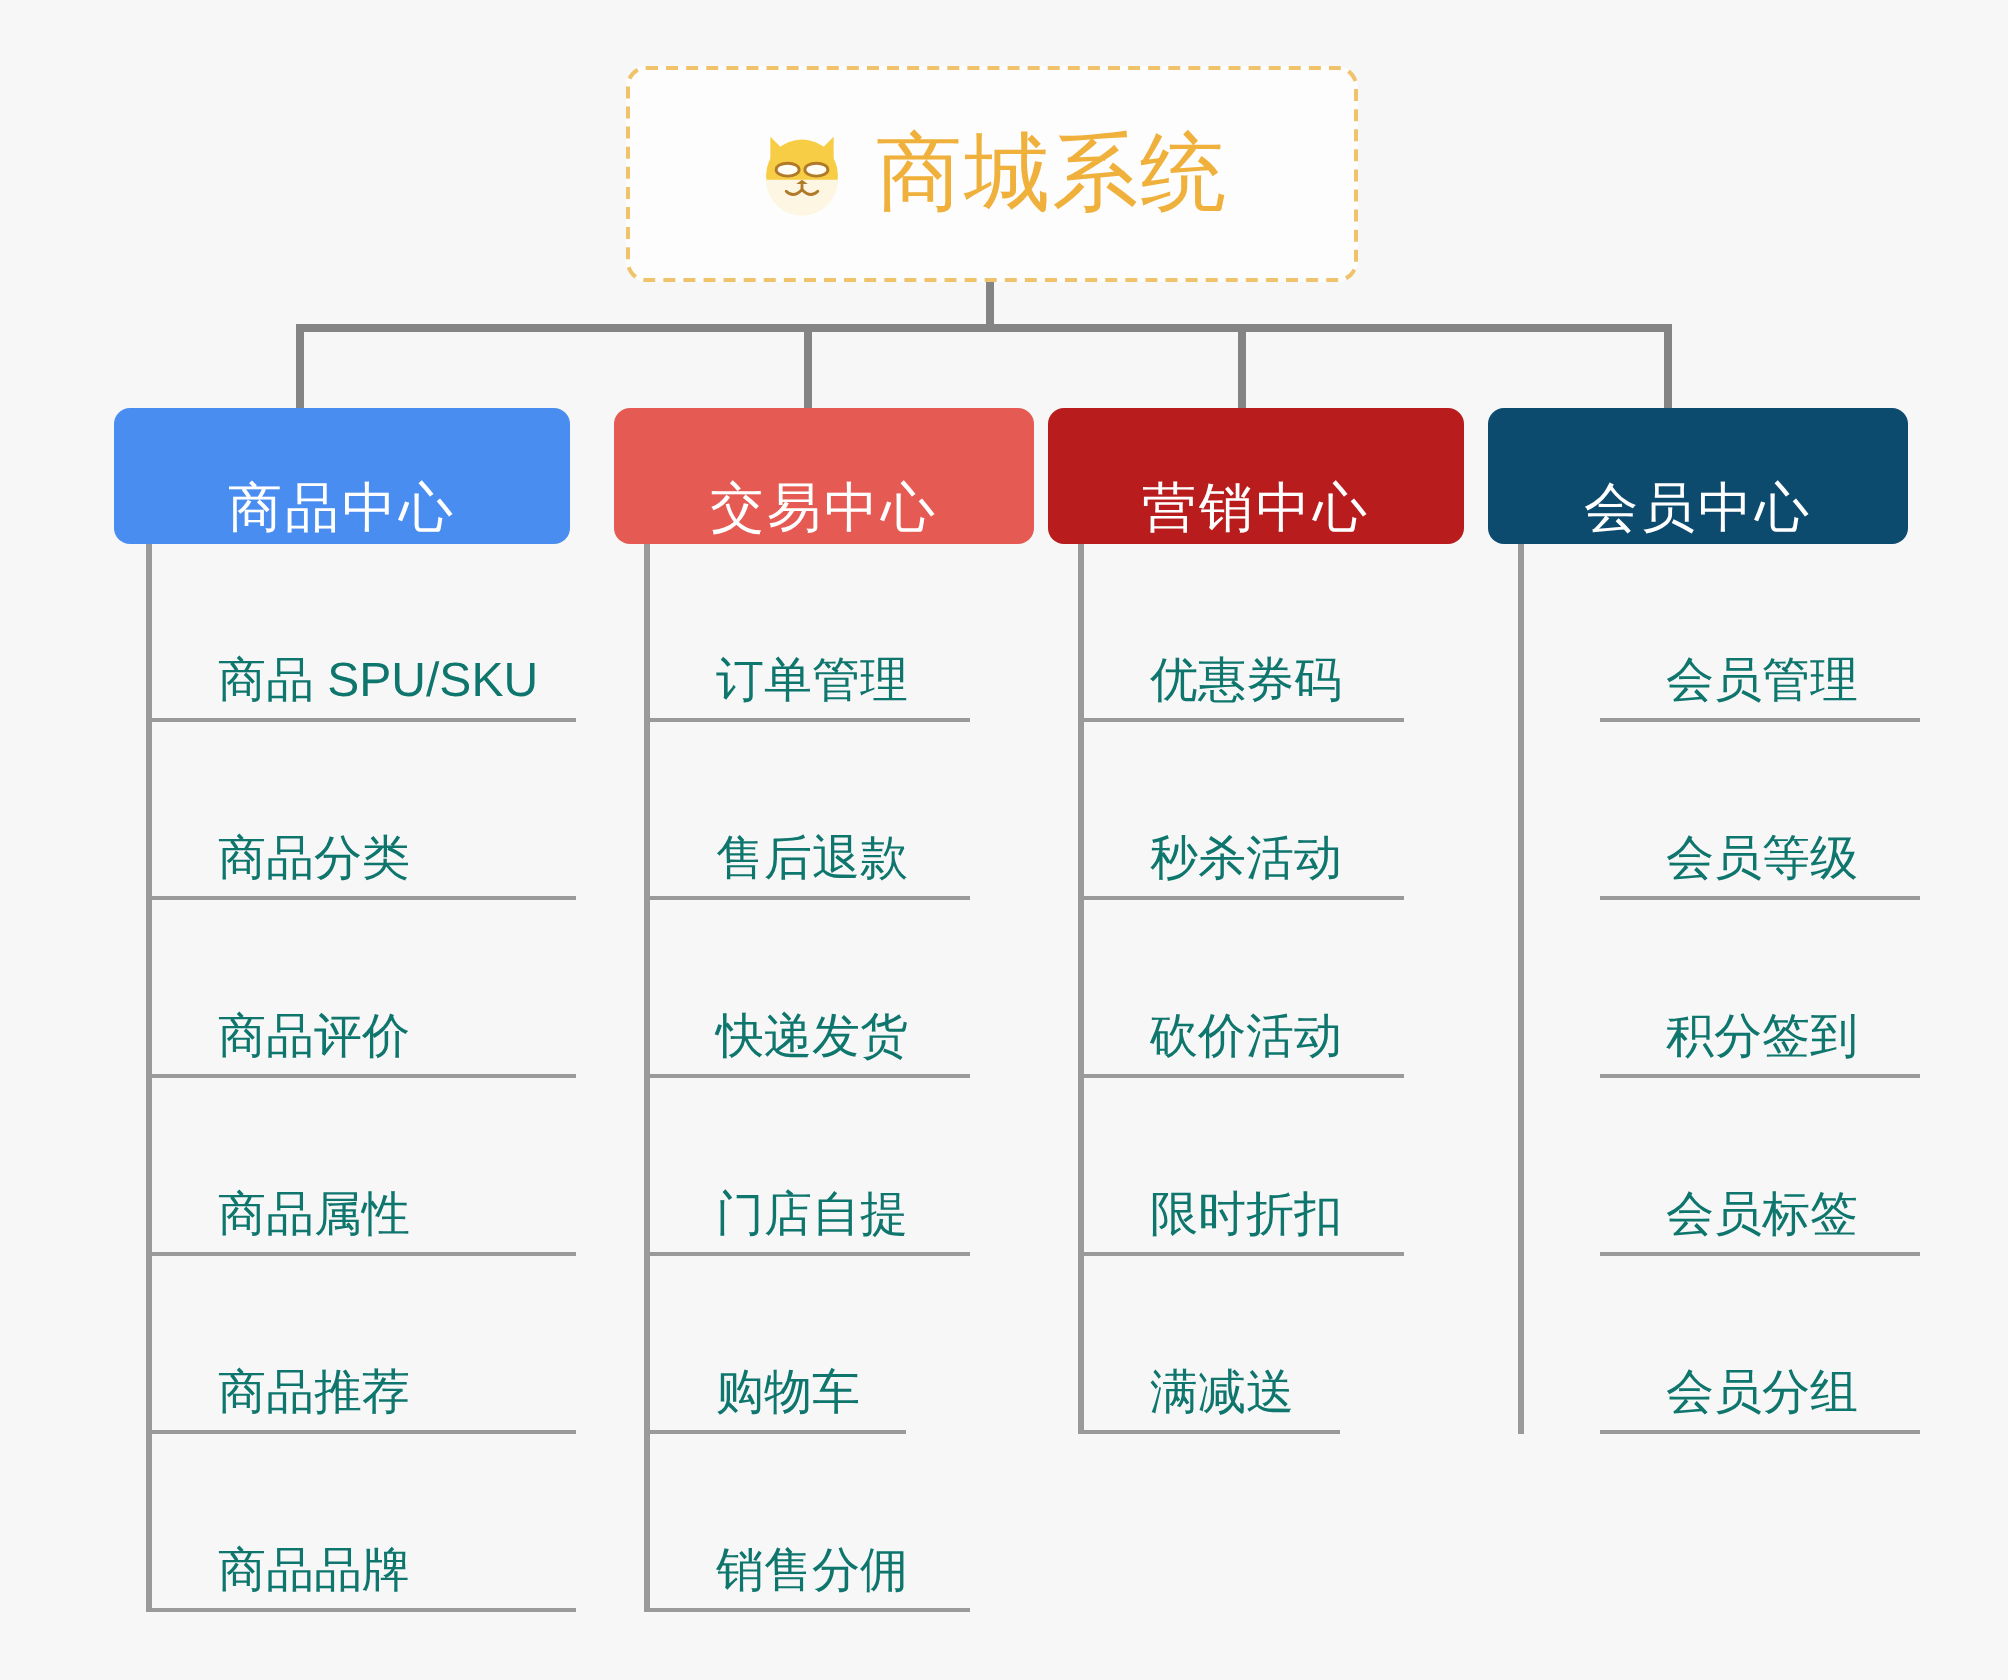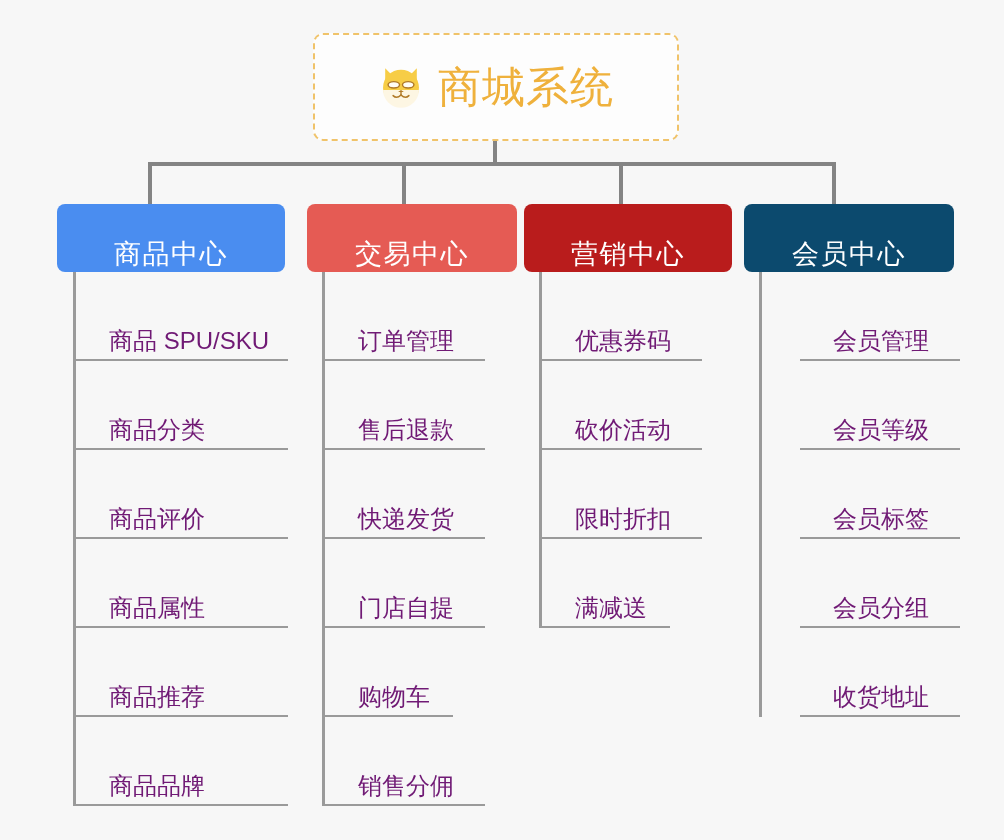--- a/index.html
+++ b/index.html
@@ -125,21 +125,21 @@
   .col-2 .leaf { width: 160px; }
   .col-3 .leaf { width: 160px; }
   .col-4 .leaf { width: 160px; margin-left: 38px; }
   .col-1 .leaf.wide { width: 212px; }
   .col-2 .leaf.narrow { width: 128px; }
   .col-3 .leaf.narrow { width: 128px; }
 
   .leaf-label {
     font-size: 24px;
     line-height: 1.05;
-    color: #701a75;
+    color: #0f766e;
     white-space: nowrap;
   }
 </style>
 </head>
 <body>
 
 <div id="mindmap">
 
   <div class="root-node">
     <svg class="root-icon" viewBox="0 0 64 64">
@@ -218,20 +218,23 @@
 
   <div class="column col-3">
     <div class="cat-box cat-3">
       <span>营销中心</span>
     </div>
     <div class="rail">
       <div class="leaf">
           <span class="leaf-label">优惠券码</span>
         </div>
       <div class="leaf">
+          <span class="leaf-label">秒杀活动</span>
+        </div>
+      <div class="leaf">
           <span class="leaf-label">砍价活动</span>
         </div>
       <div class="leaf">
           <span class="leaf-label">限时折扣</span>
         </div>
       <div class="leaf narrow">
           <span class="leaf-label">满减送</span>
         </div>
     </div>
   </div>
@@ -241,24 +244,24 @@
       <span>会员中心</span>
     </div>
     <div class="rail">
       <div class="leaf">
           <span class="leaf-label">会员管理</span>
         </div>
       <div class="leaf">
           <span class="leaf-label">会员等级</span>
         </div>
       <div class="leaf">
+          <span class="leaf-label">积分签到</span>
+        </div>
+      <div class="leaf">
           <span class="leaf-label">会员标签</span>
         </div>
       <div class="leaf">
           <span class="leaf-label">会员分组</span>
         </div>
-      <div class="leaf">
-          <span class="leaf-label">收货地址</span>
-        </div>
     </div>
   </div>
 
 </div>
 
 </body></html>

